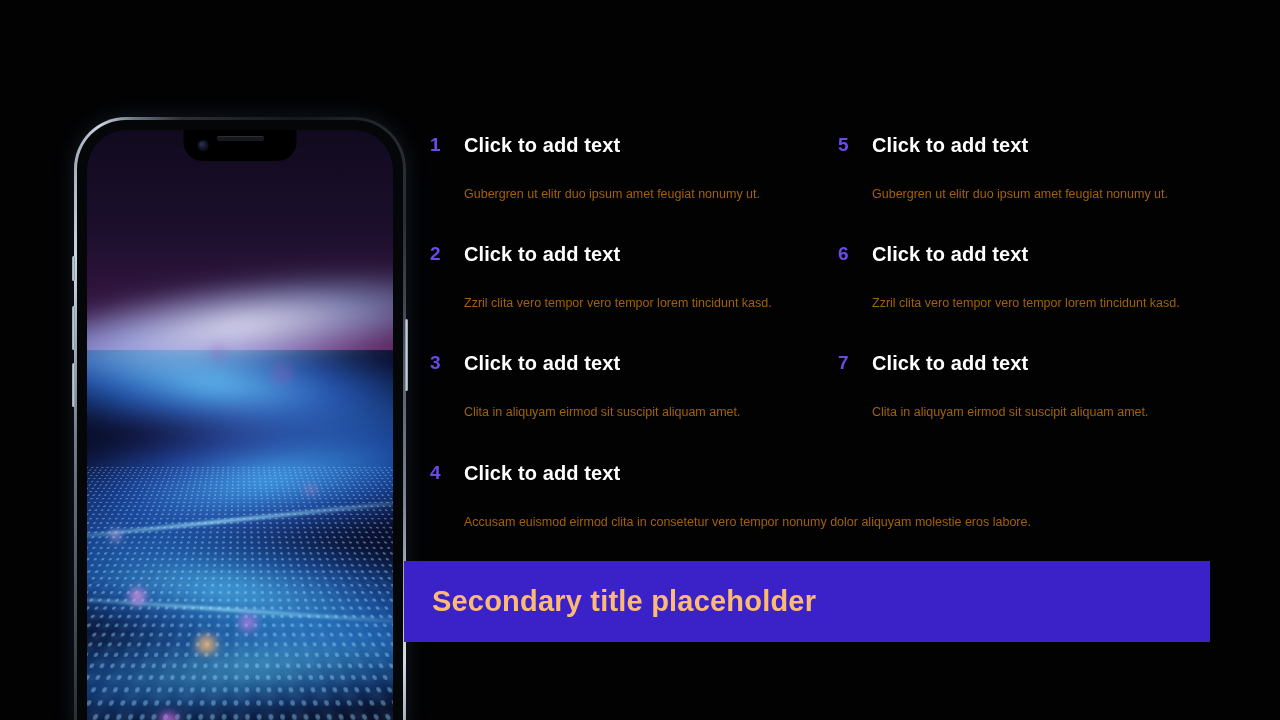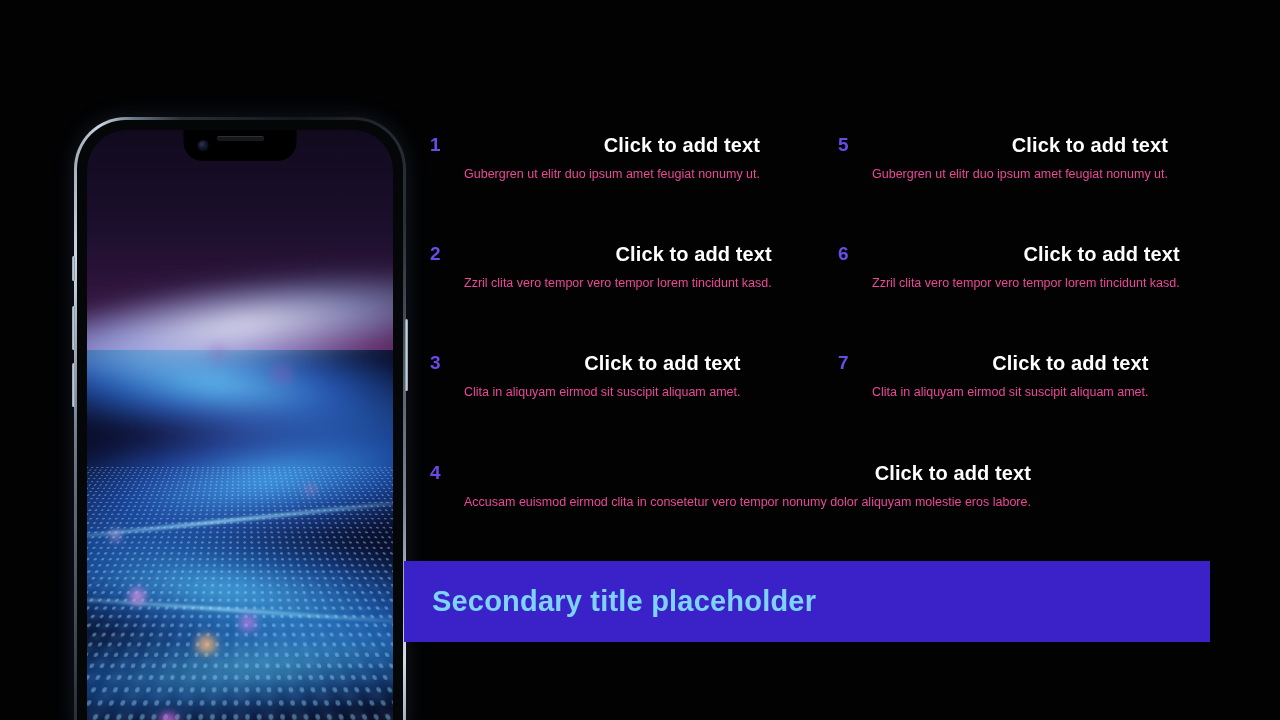--- a/index.html
+++ b/index.html
@@ -211,50 +211,50 @@
     align-items: flex-start;
   }
   .bullet-num {
     color: #6b4be8;
     font-size: 19px;
     font-weight: bold;
     line-height: 26px;
     width: 34px;
     flex: 0 0 34px;
   }
-  .bullet-body { flex: 1 1 auto; text-align: right; }
+  .bullet-body { flex: 1 1 auto; }
   .bullet-title {
     color: #ffffff;
     font-size: 20px;
     font-weight: bold;
     line-height: 26px;
     letter-spacing: .1px;
     white-space: nowrap;
   }
   .bullet-desc {
-    color: #ec4899;
+    color: #a16207;
     font-size: 12.5px;
     line-height: 17px;
-    margin-top: 8px;
+    margin-top: 28px;
     white-space: nowrap;
   }
 
   
   #secondary-banner {
     position: absolute;
     left: 404px;
     top: 561px;
     width: 806px;
     height: 81px;
     background: #3a22c8;
     display: flex;
     align-items: center;
   }
   #secondary-banner-text {
-    color: #7dd3fc;
+    color: #fdba74;
     font-size: 29px;
     font-weight: bold;
     letter-spacing: .2px;
     margin-left: 28px;
   }
 </style>
 </head>
 <body>
 
 <div id="slide">

